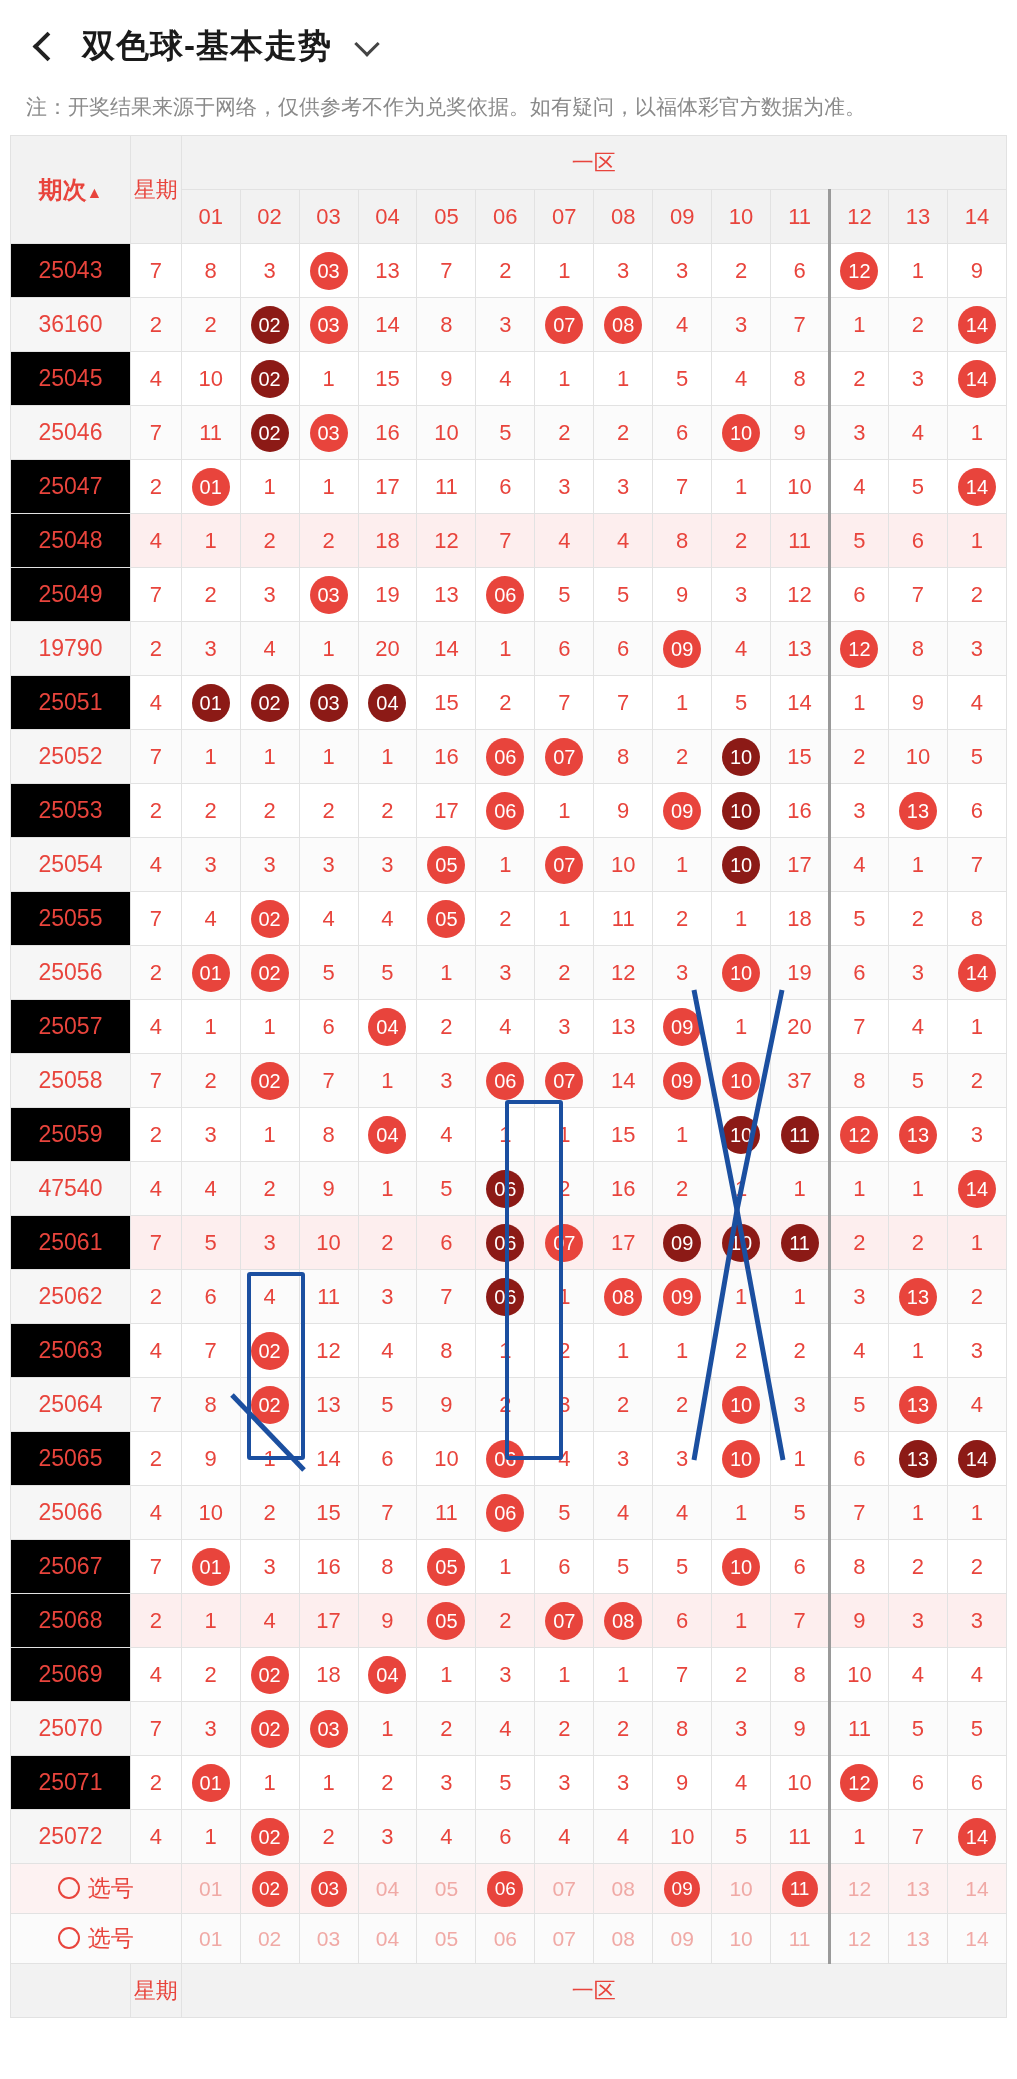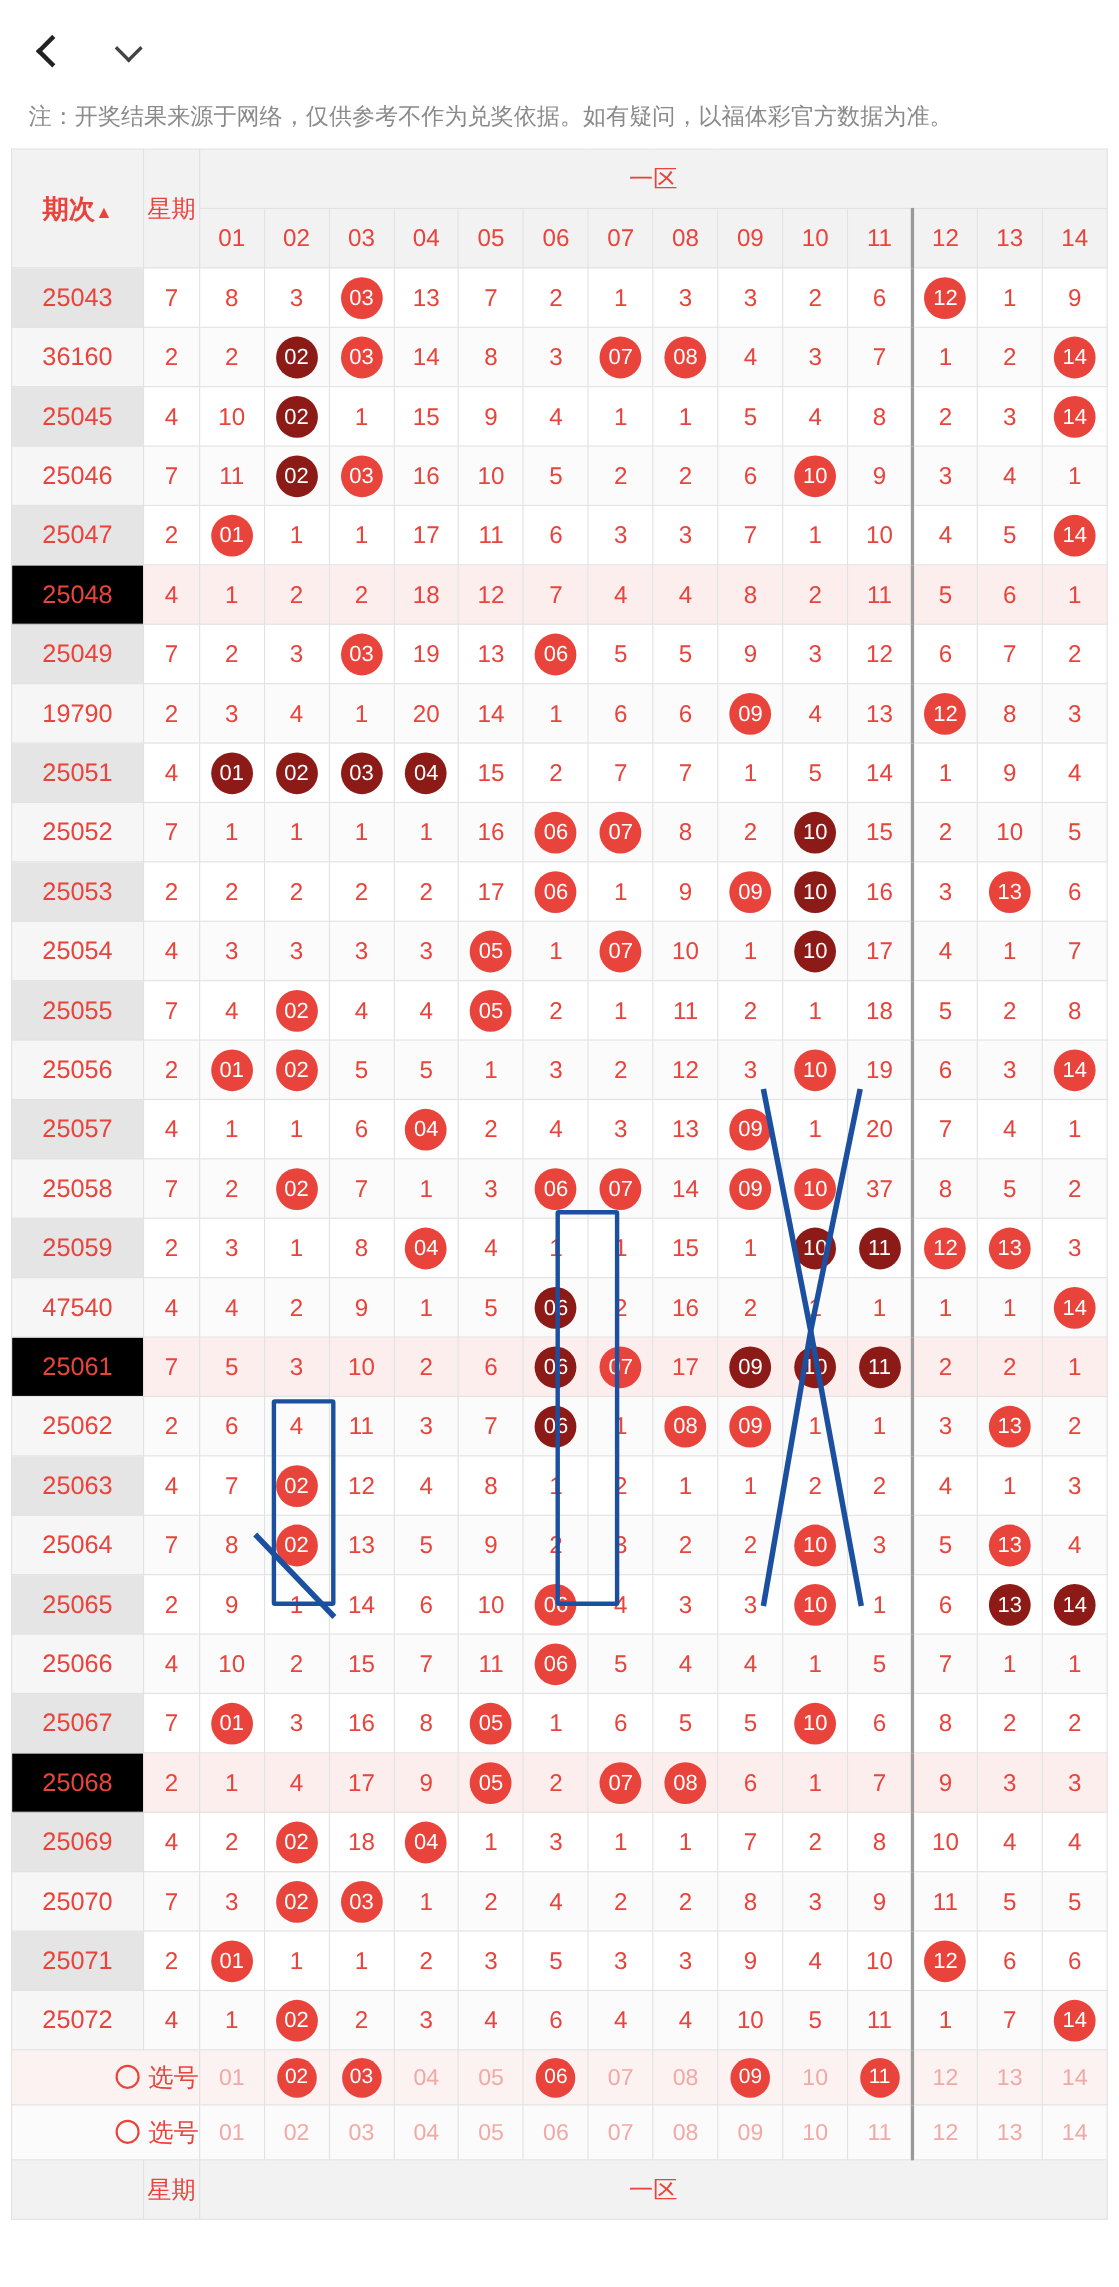--- a/index.html
+++ b/index.html
@@ -82,21 +82,21 @@
     padding: 0;
   }
   thead th {
     background: #f2f2f2;
     color: #333;
     font-weight: normal;
     font-size: 22px;
   }
   th.period { width: 118px; font-weight: bold; font-size: 24px; margin-top: 40px; }
   th.week   { width: 50px; margin-top: 31px; }
-  td.period { color: #333; font-size: 23px; background: #e5e5e5; }
+  td.period { color: #333; font-size: 23px; background: #000000; }
   td.week   { color: #333; font-size: 22px; }
 
   col.c-period { width: 118px; }
   col.c-week   { width: 50px; }
   col.c-num    { width: 58px; }
 
   .zone-sep-left { border-left: 3px solid #9a9a9a !important; }
 
   tbody tr:nth-child(even) td { background: #fbfbfb; }
   tbody tr:nth-child(even) td.period { background: #f6f6f6; }
@@ -119,21 +119,21 @@
   
   tr.pick td {
     background: #fdf2f2;
     height: 50px;
     color: #f0a9a5;
     font-size: 21px;
   }
   tr.pick td.picklabel {
     color: #e8443c;
     font-size: 23px;
-    text-align: right;
+    text-align: center;
     white-space: nowrap;
   }
   .circle-o {
     display: inline-block;
     width: 22px; height: 22px;
     border: 2px solid #e8443c;
     border-radius: 50%;
     margin-right: 8px;
     vertical-align: -3px;
   }
@@ -159,20 +159,21 @@
     position: absolute;
     border: 4px solid #1b4fa0;
     border-radius: 3px;
   }
 </style>
 </head>
 <body>
 
 <div class="header">
   <div class="back-icon"></div>
+  <div class="page-title">双色球-基本走势</div>
   <div class="chevron-down"></div>
 </div>
 
 <div class="note">注：开奖结果来源于网络，仅供参考不作为兑奖依据。如有疑问，以福体彩官方数据为准。</div>
 
 <div class="table-wrap">
   <table class="trend">
     <colgroup>
       <col class="c-period">
         <col class="c-week">

